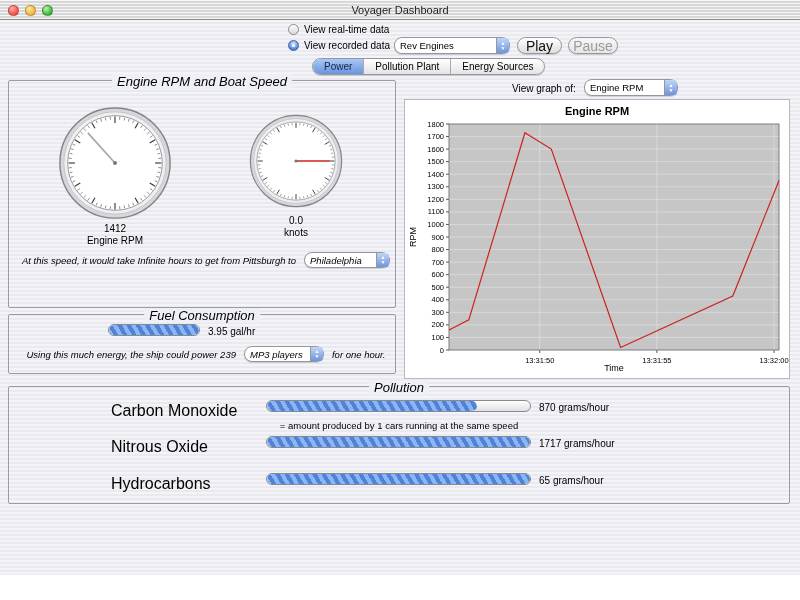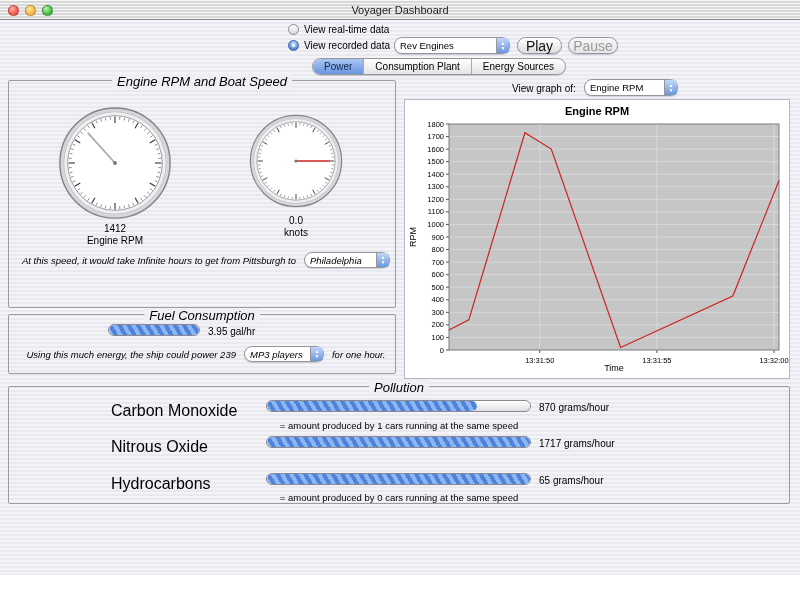--- a/index.html
+++ b/index.html
@@ -103,21 +103,21 @@
         <span>▲</span>
         <span>▼</span>
       </span>
   </div>
 
   <button class="aqua-btn" style="left:517px;top:37px;width:45px">Play</button>
   <button class="aqua-btn disabled" style="left:568px;top:37px;width:50px">Pause</button>
 
   <div class="tabs">
     <div class="tab active">Power</div>
-    <div class="tab">Consumption Plant</div>
+    <div class="tab">Pollution Plant</div>
     <div class="tab last">Energy Sources</div>
   </div>
 
   <div class="group" style="left:8px;top:80px;width:388px;height:228px">
     <div class="legend">Engine RPM and Boat Speed</div>
     <div class="gauge" style="left:48px;top:24px;width:116px;height:116px"><svg viewBox="-60 -60 120 120" width="116" height="116">
           <circle cx="0" cy="0" r="57" fill="#d7d7db" stroke="#83838a" stroke-width="1.5"></circle>
           <circle cx="0" cy="0" r="53" fill="#efeff2" stroke="#c2c2c8" stroke-width="1"></circle>
           <circle cx="0" cy="0" r="49" fill="#ffffff" stroke="#9a9aa0" stroke-width="1"></circle>
           <line x1="0" y1="-48" x2="0" y2="-41.5" stroke="#3a3a3a" stroke-width="1.2"></line>
@@ -379,17 +379,16 @@
     <div class="bar" style="left:257px;top:49px;width:265px;height:12px">
       <div class="fill" style="width: 100%;"></div>
     </div>
     <div class="pvalue" style="left:530px;top:51px">1717 grams/hour</div>
 
     <div class="plabel" style="left:102px;top:88px">Hydrocarbons</div>
     <div class="bar" style="left:257px;top:86px;width:265px;height:12px">
       <div class="fill" style="width: 100%;"></div>
     </div>
     <div class="pvalue" style="left:530px;top:88px">65 grams/hour</div>
-    <div class="pnote" style="top:105px">= amount produced by 0 cars running at the same speed</div>
   </div>
 
   <div class="bottom-strip"></div>
 </div>
 
 </body></html>

